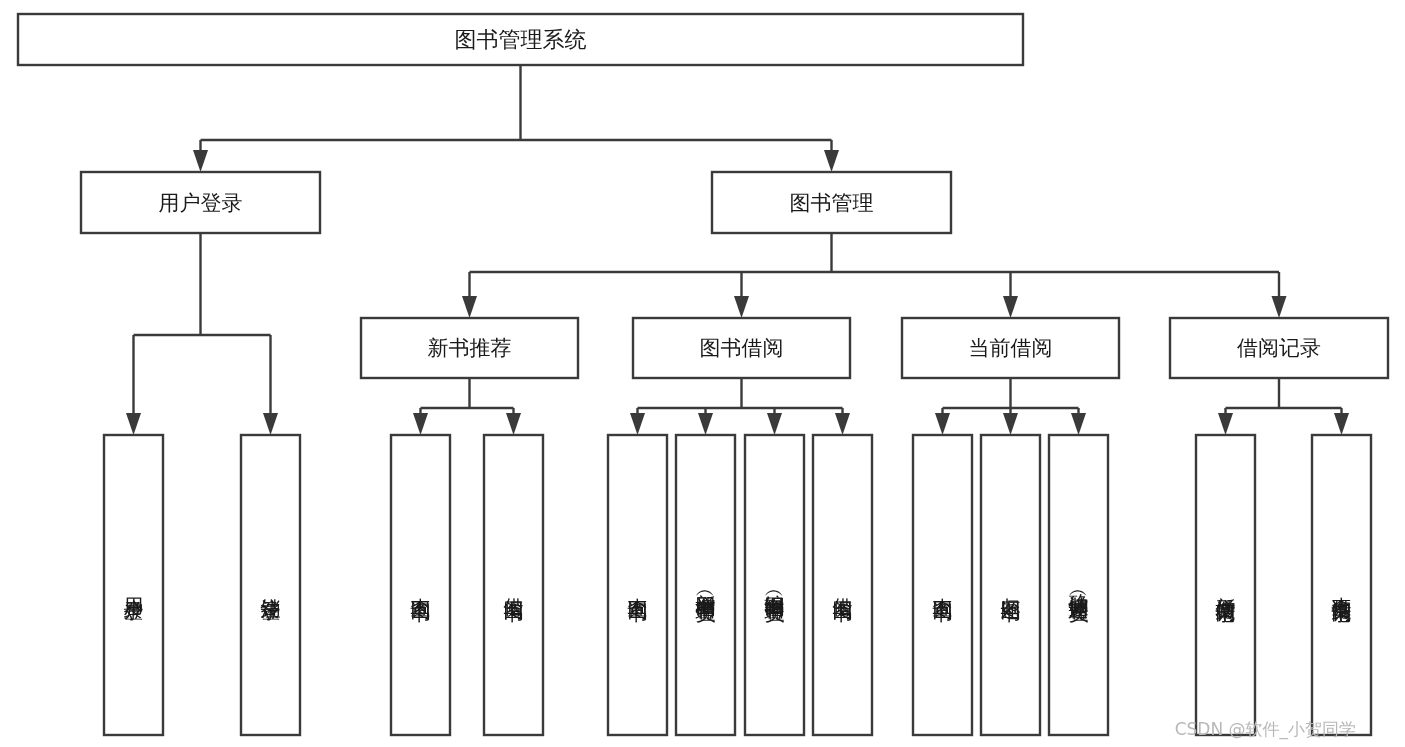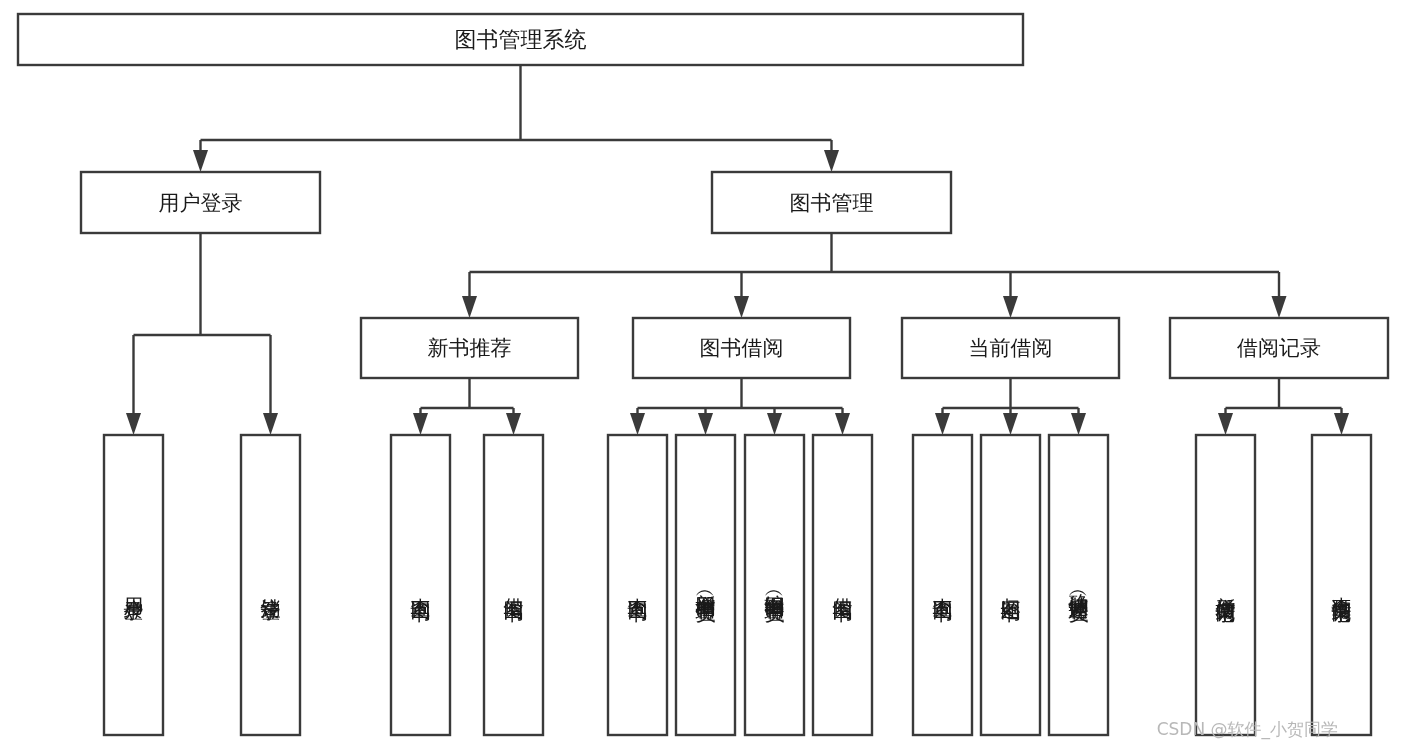--- a/index.html
+++ b/index.html
@@ -11,20 +11,21 @@
     width: 1405px;
     height: 747px;
     font-family: "DejaVu Sans", "Liberation Sans", sans-serif;
     overflow: hidden;
   }
   #diagram-root {
     position: relative;
     width: 1346px;
     height: 747px;
     background: #ffffff;
+    padding-left: 35px;
   }
   svg#chart-svg {
     position: absolute;
     top: 0;
     left: 0;
     width: 1405px;
     height: 747px;
   }
   .node-box {
     fill: #ffffff;
@@ -61,21 +62,21 @@
     font-family: "DejaVu Sans", "Liberation Sans", sans-serif;
     font-size: 20px;
     line-height: 1.06;
     color: #1a1a1a;
     letter-spacing: 1.5px;
     white-space: nowrap;
     pointer-events: none;
   }
   #watermark {
     position: absolute;
-    right: 8px;
+    right: 25px;
     bottom: 6px;
     font-family: "DejaVu Sans", "Liberation Sans", sans-serif;
     font-size: 17px;
     color: #b8b8b8;
     white-space: nowrap;
     user-select: none;
   }
 </style>
 </head>
 <body>

